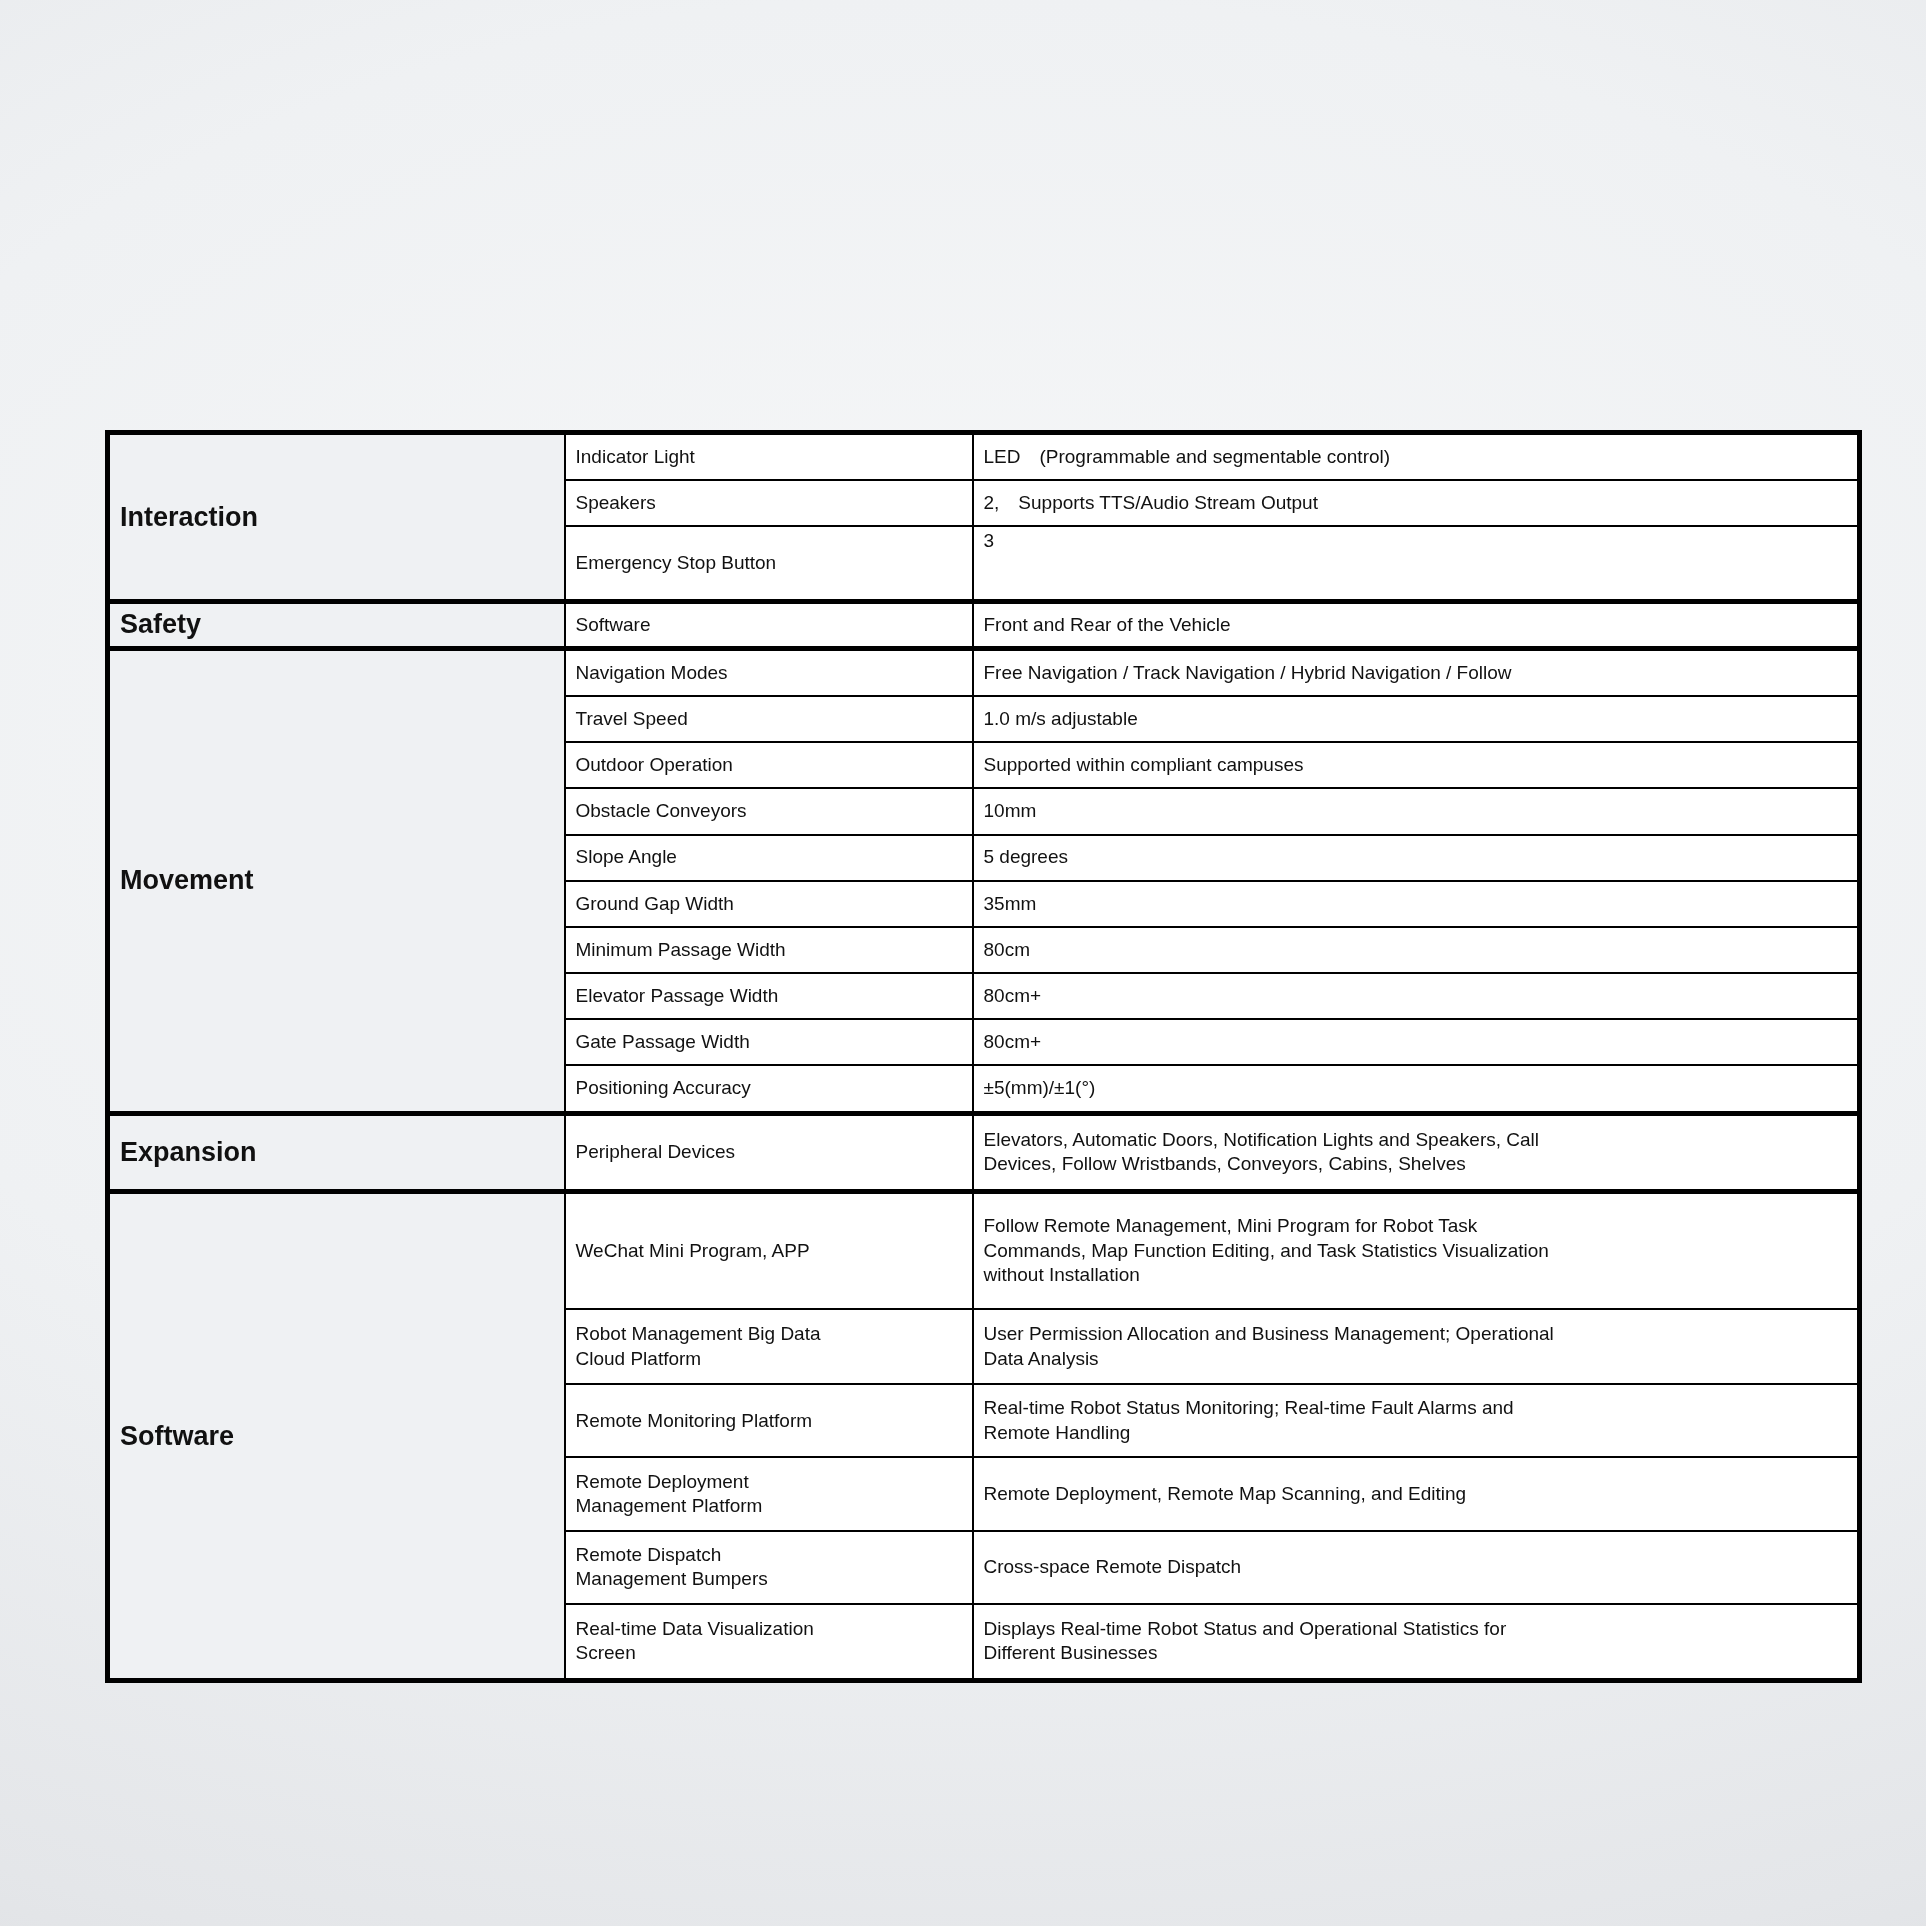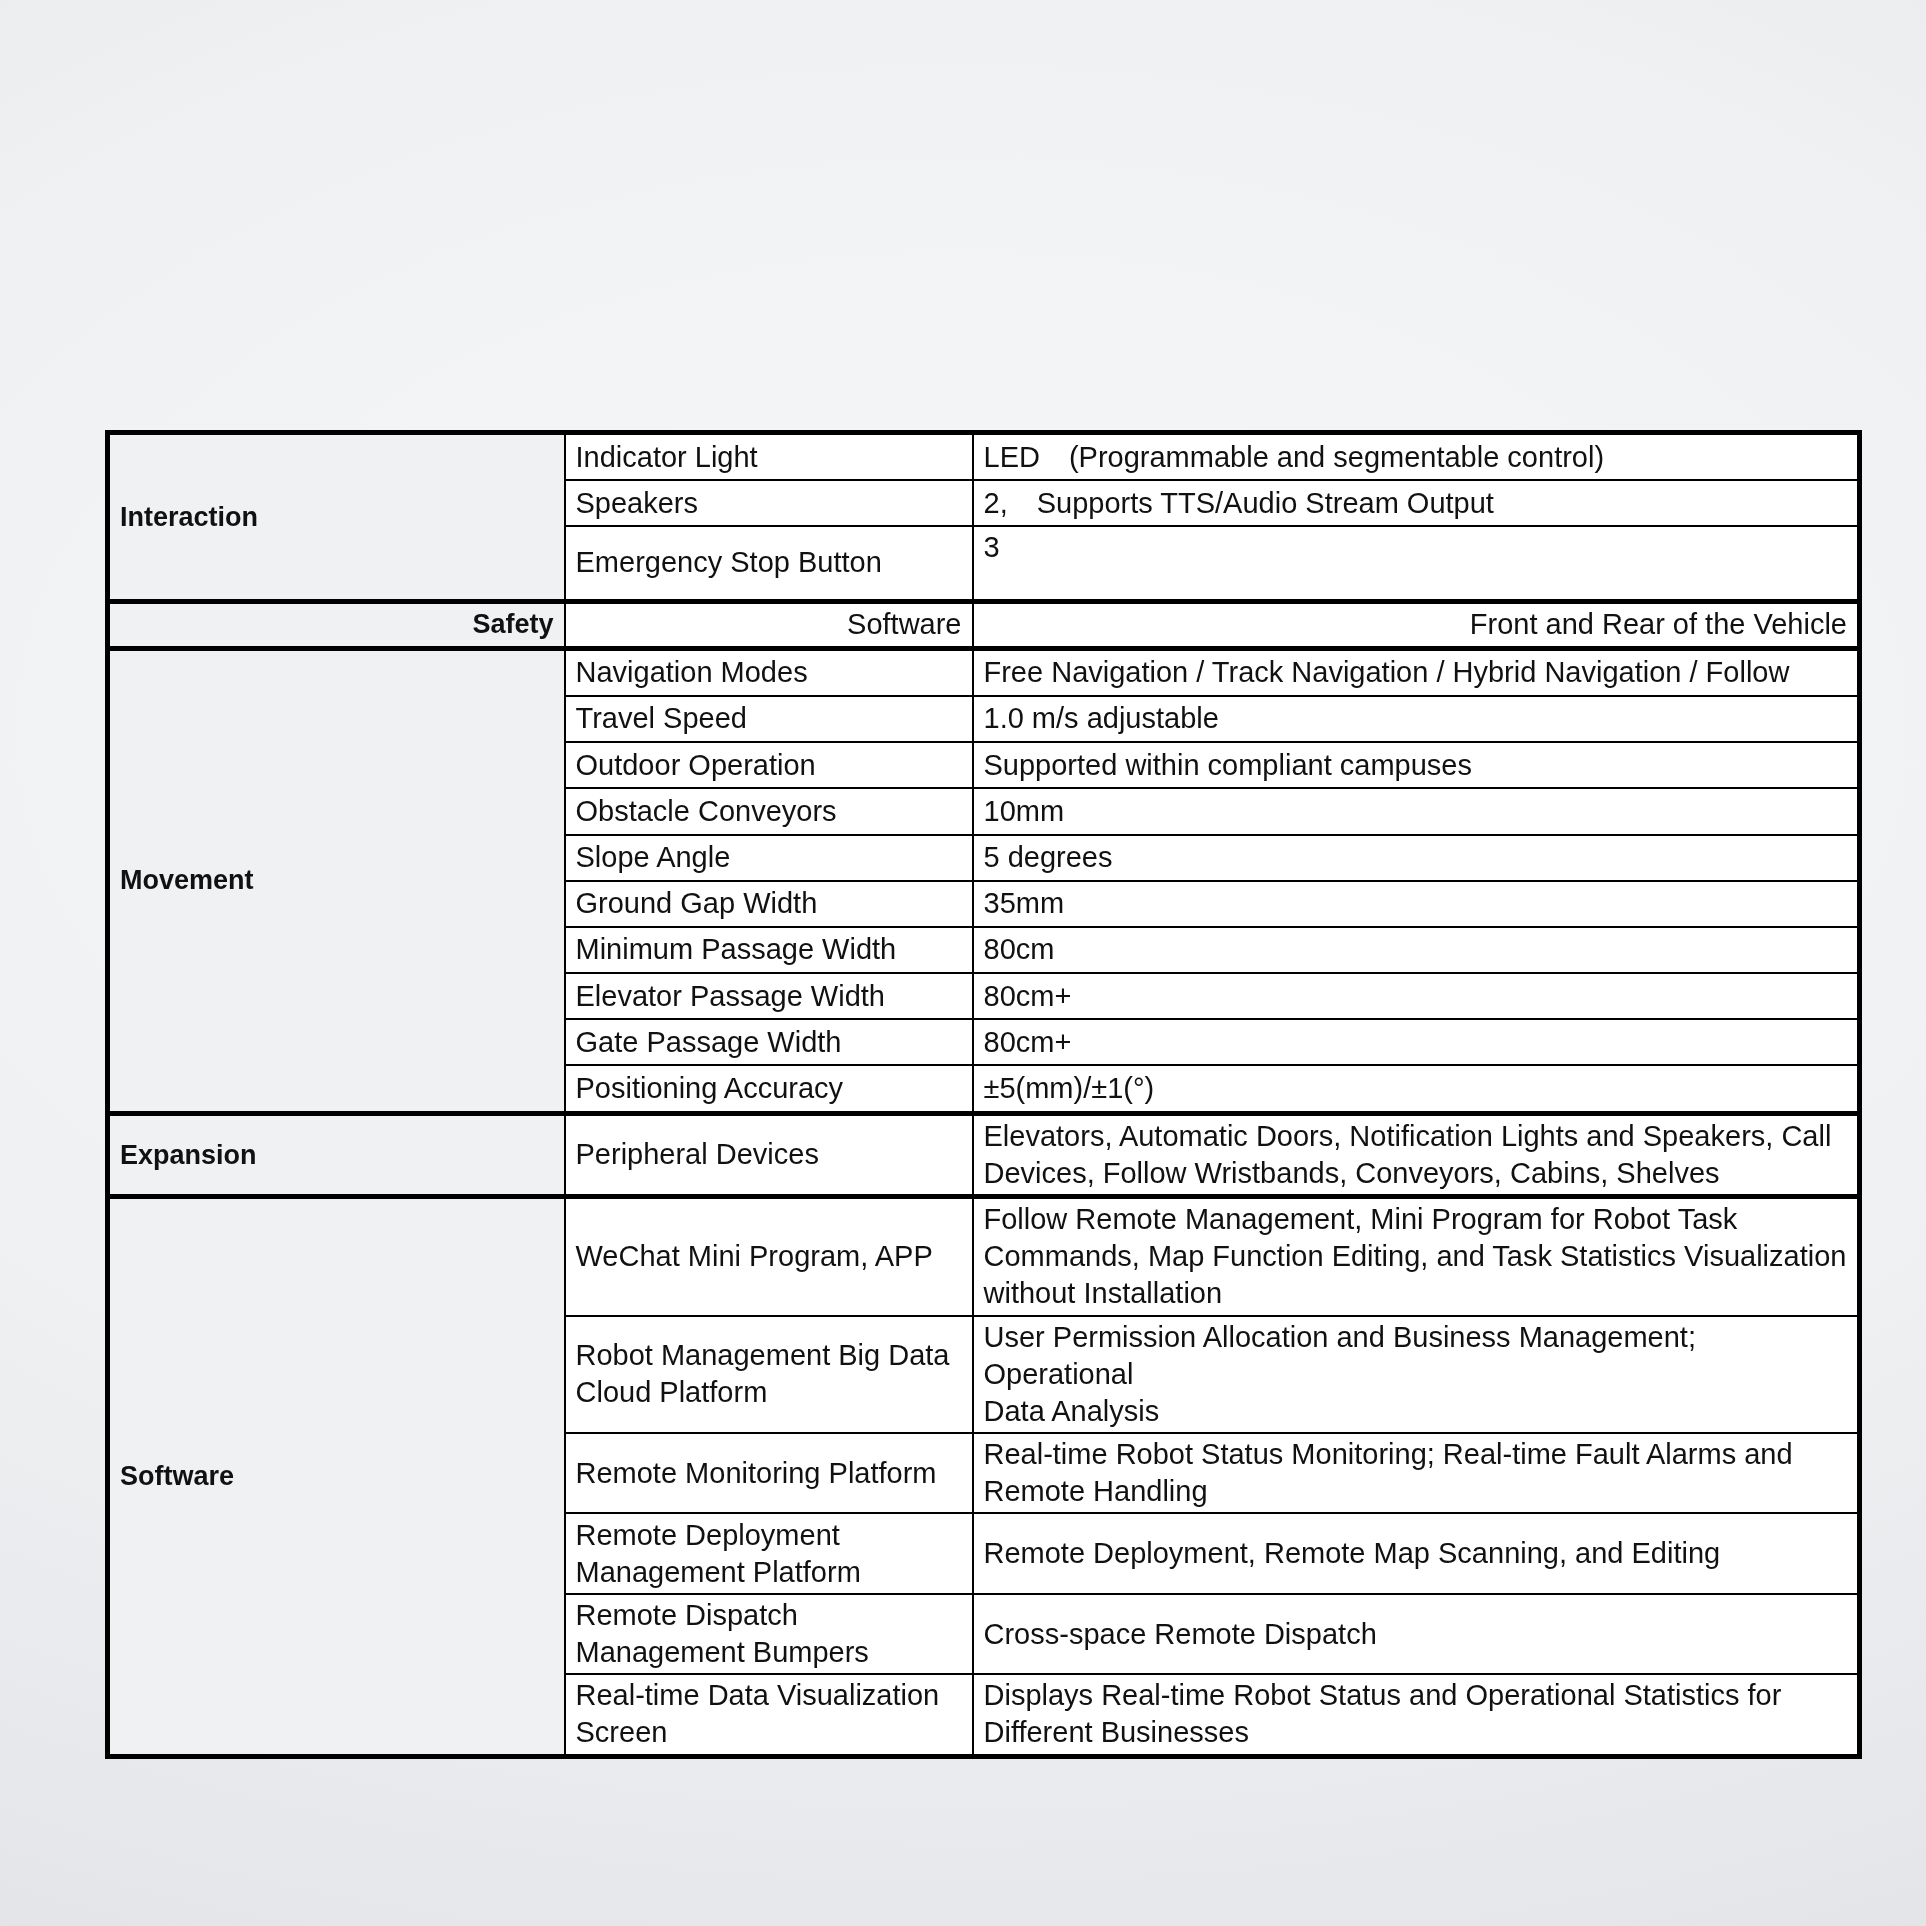--- a/index.html
+++ b/index.html
@@ -22,39 +22,39 @@
     width: 1753px;
     border-collapse: collapse;
     table-layout: fixed;
     background: #ffffff;
     border: 5.7px solid #000000;
     color: #111111;
   }
   .spec-table td {
     border: 2.1px solid #000000;
     padding: 2.1px 10px;
-    font-size: 29px;
+    font-size: 19px;
     line-height: 1.28;
     vertical-align: middle;
     white-space: pre-line;
     overflow: hidden;
   }
   .spec-table td.cat {
     background: #eff1f3;
     font-weight: bold;
     font-size: 27px;
     white-space: normal;
   }
   .spec-table tr.gs > td {
     border-top-width: 5px;
   }
   .spec-table td.top {
     vertical-align: top;
   }
-  tr.h53 > td { height: 38px; text-align: right; }
+  tr.h53 > td { height: 38px; }
   tr.h57 > td { height: 40px; }
   tr.h94 > td { height: 67px; }
   tr.h95 > td { height: 67px; }
   tr.h97 > td { height: 69px; }
   tr.h155 > td { height: 110px; }
 </style>
 </head>
 <body>
 
 <table class="spec-table">

